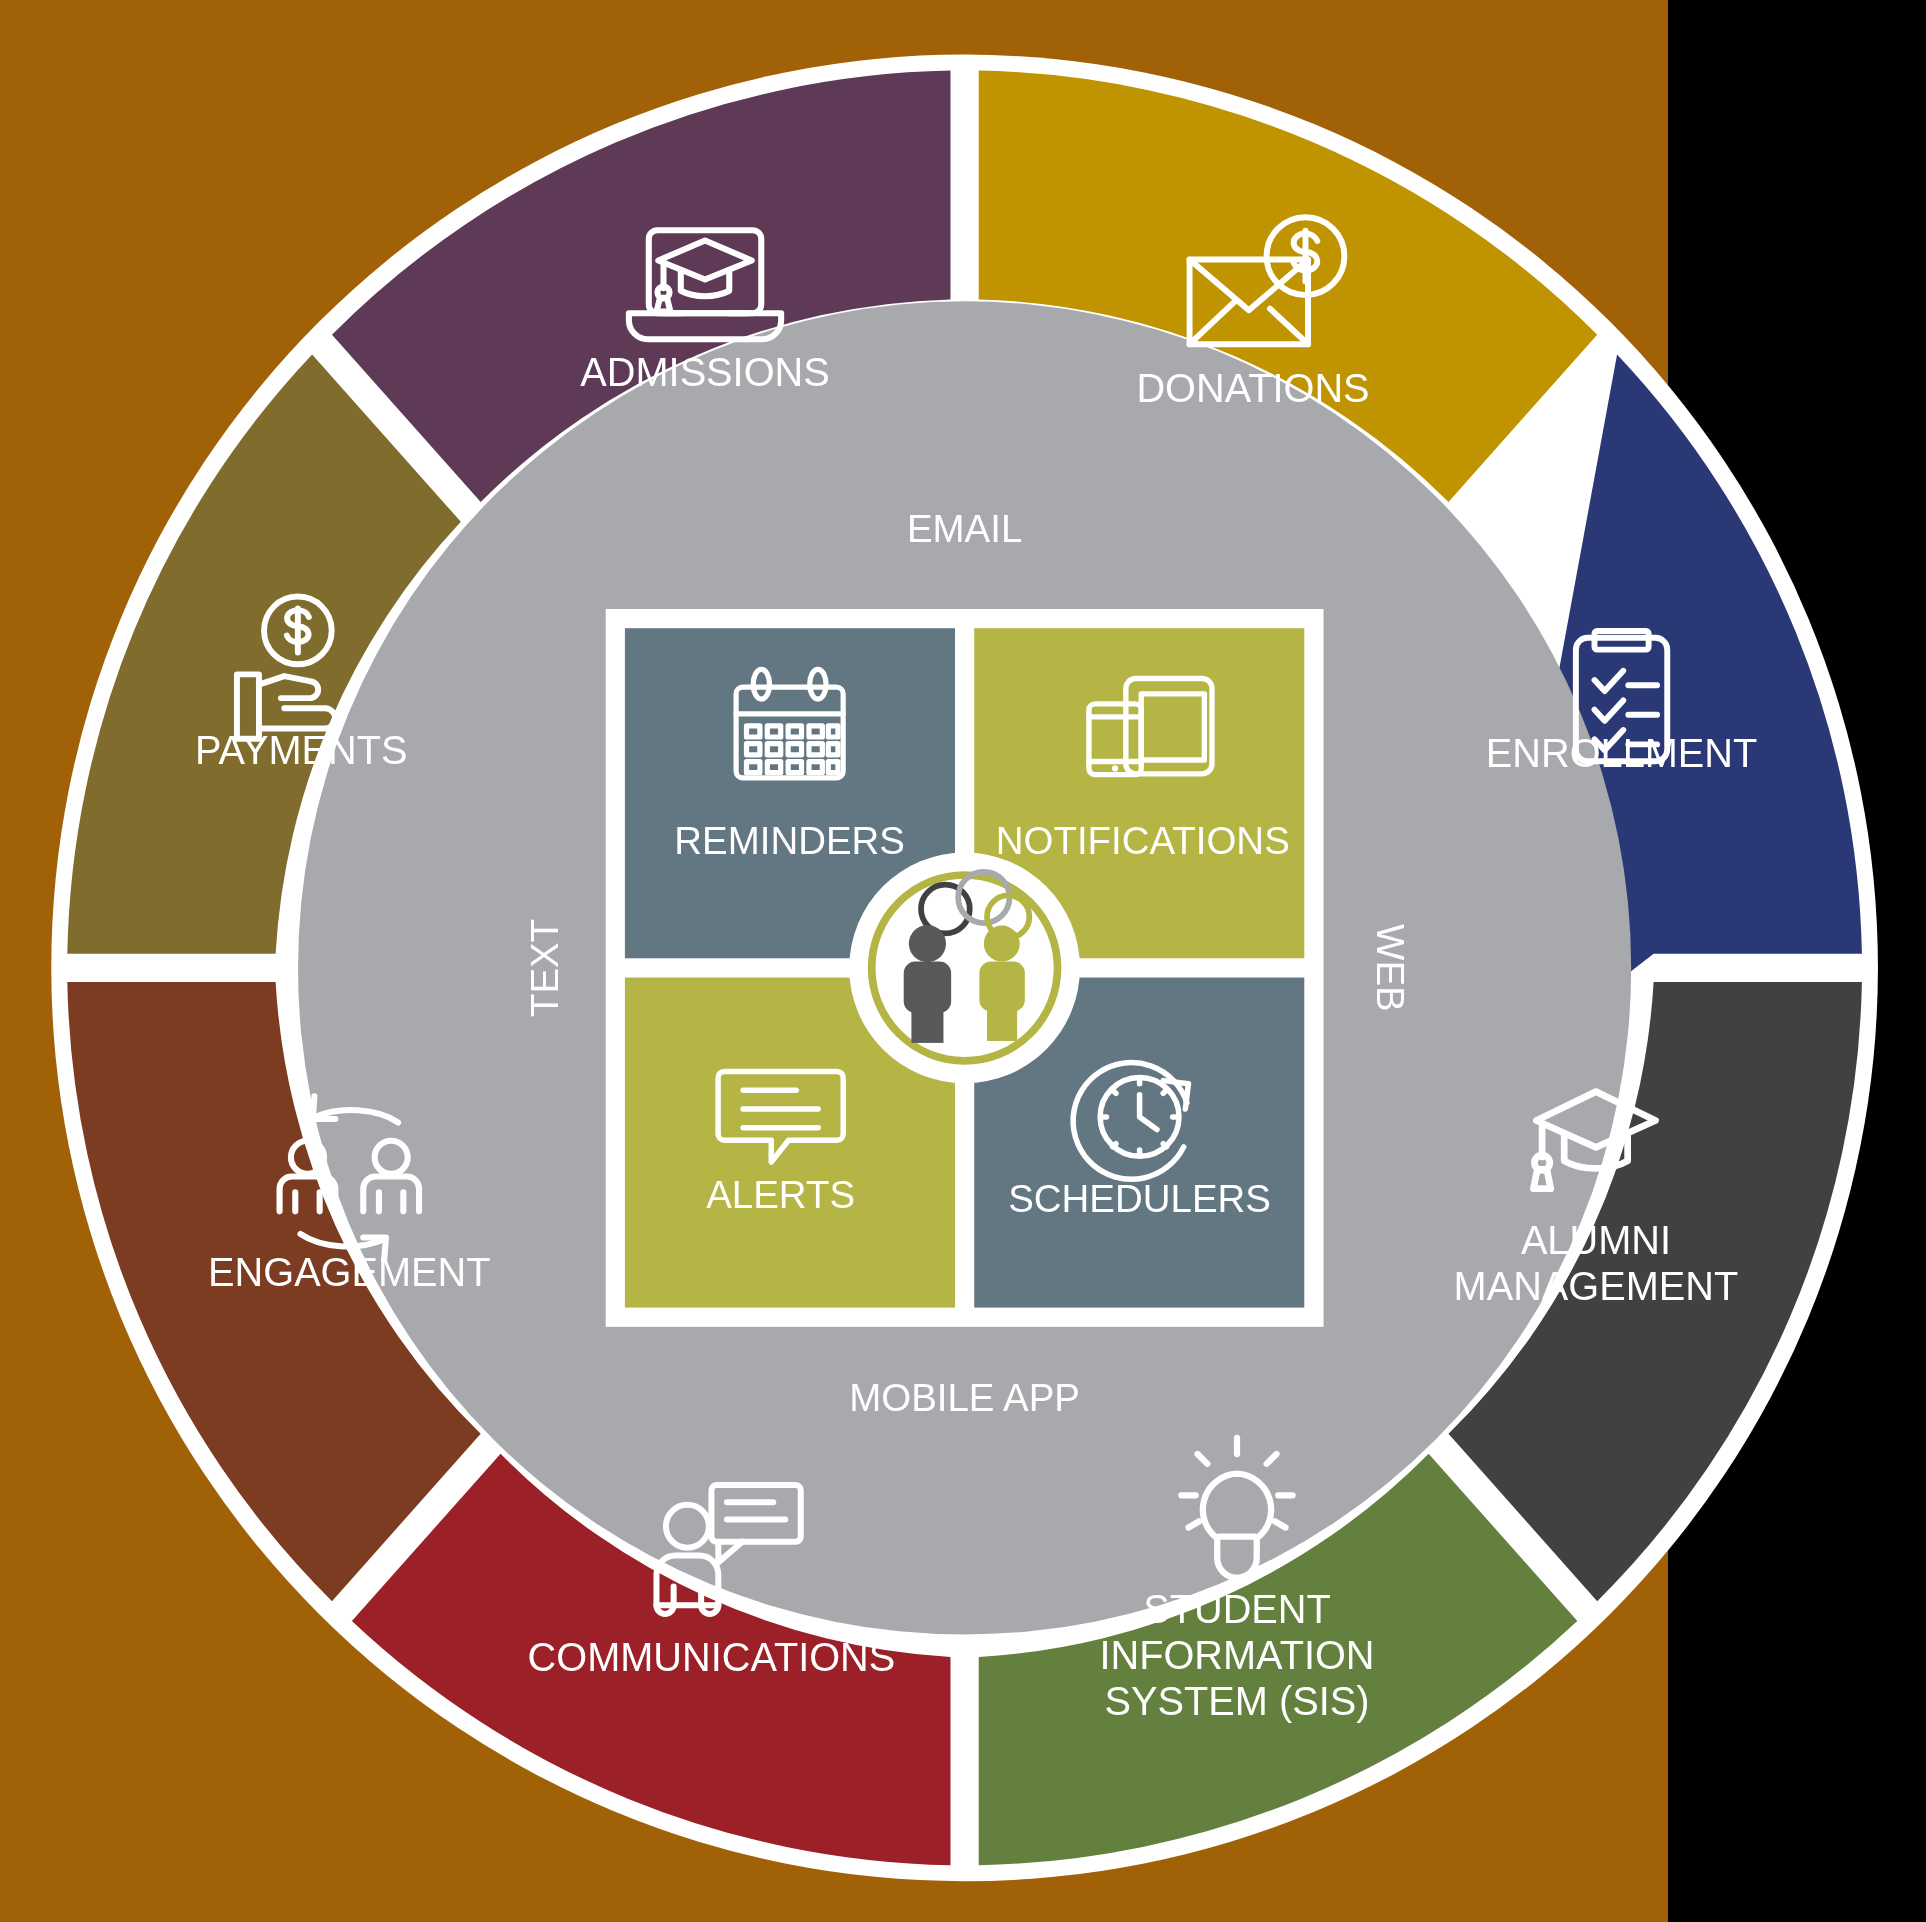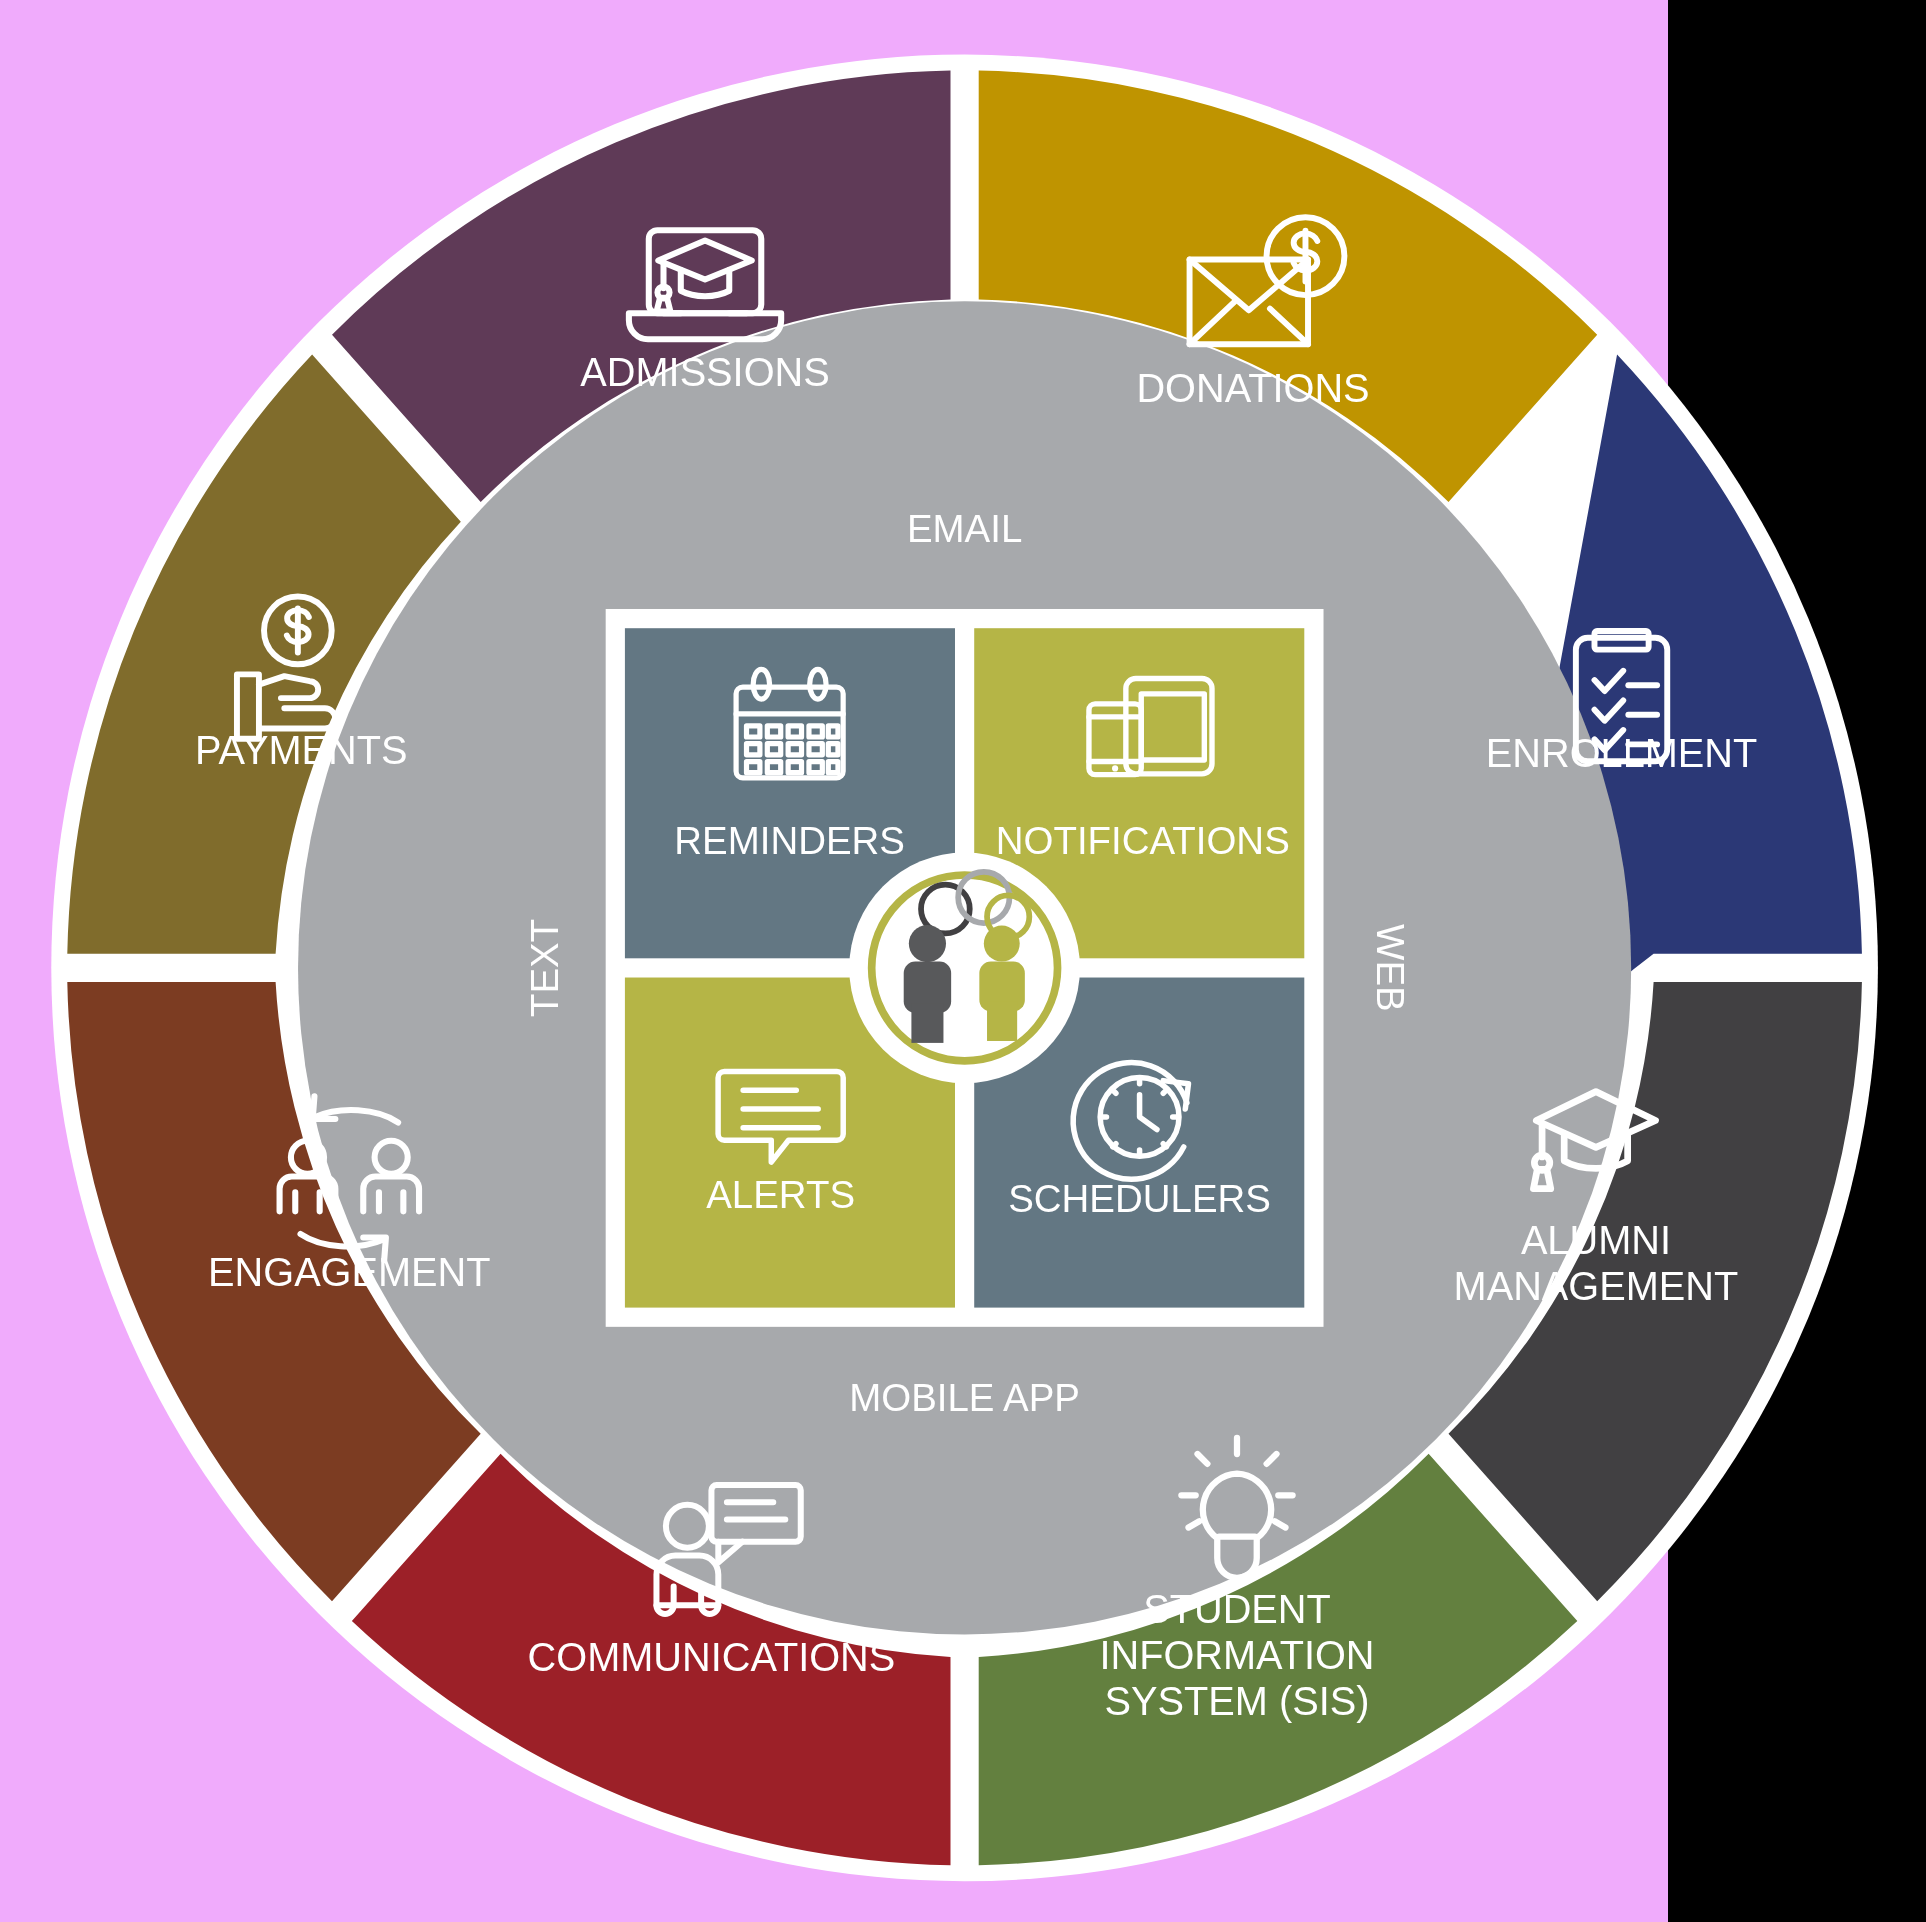--- a/index.html
+++ b/index.html
@@ -1,18 +1,18 @@
 <!DOCTYPE html>
 <html style="font-size:10.3px"><head>
 <meta charset="utf-8">
 <style>
   html,body{margin:0;padding:0;background:#000;}
   body{width:1926px;height:1923px;overflow:hidden;
        font-family:"Liberation Sans","DejaVu Sans",sans-serif;}
-  #stage{position:relative;width:1668px;height:1923px;background:#f0abfc;}
+  #stage{position:relative;width:1668px;height:1923px;background:#a16207;}
   svg#wheel{position:absolute;left:0;top:0;width:1926px;height:1923px;display:block;}
   .seglabel{fill:#ffffff;font-family:"Liberation Sans","DejaVu Sans",sans-serif;
             font-weight:400;text-anchor:middle;dominant-baseline:middle;}
   .outer-label{font-size:62px;}
   .ring-label{font-size:60px;fill:#ffffff;}
   .inner-label{font-size:60px;}
   .ico{fill:none;stroke:#ffffff;stroke-width:7;stroke-linecap:round;stroke-linejoin:round;}
   .ico-f{fill:#ffffff;stroke:none;}
 </style>
 </head>

